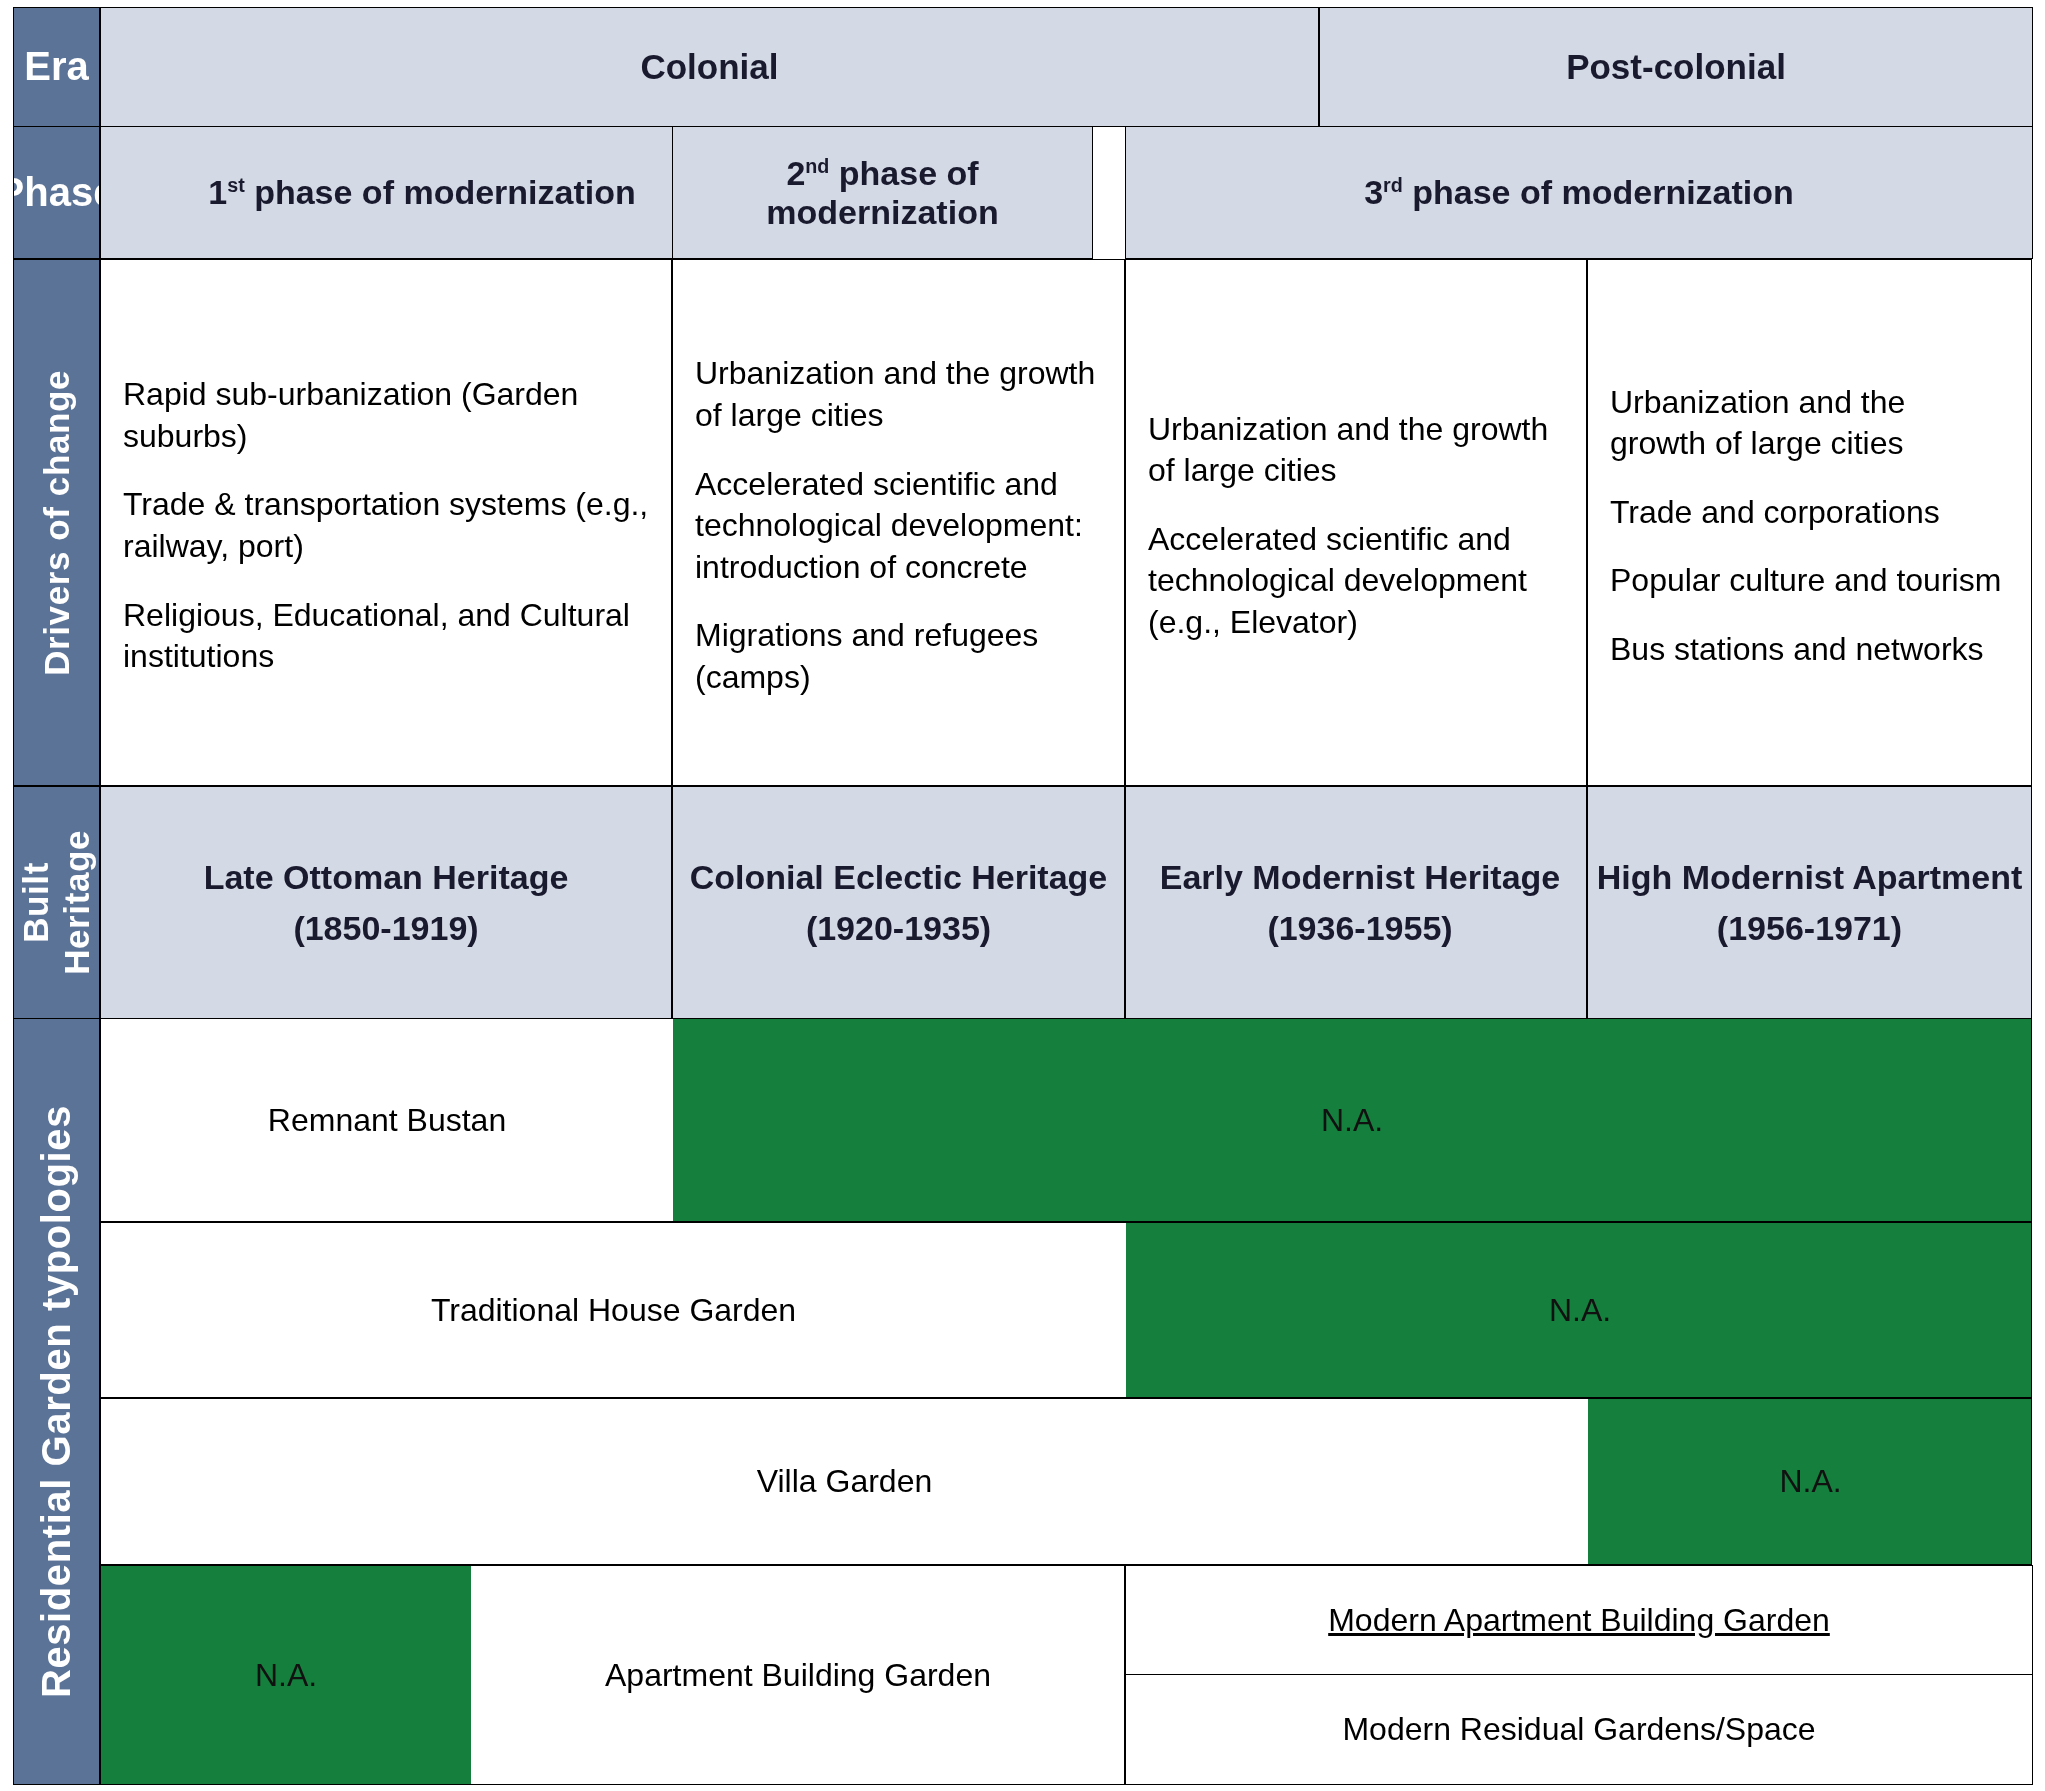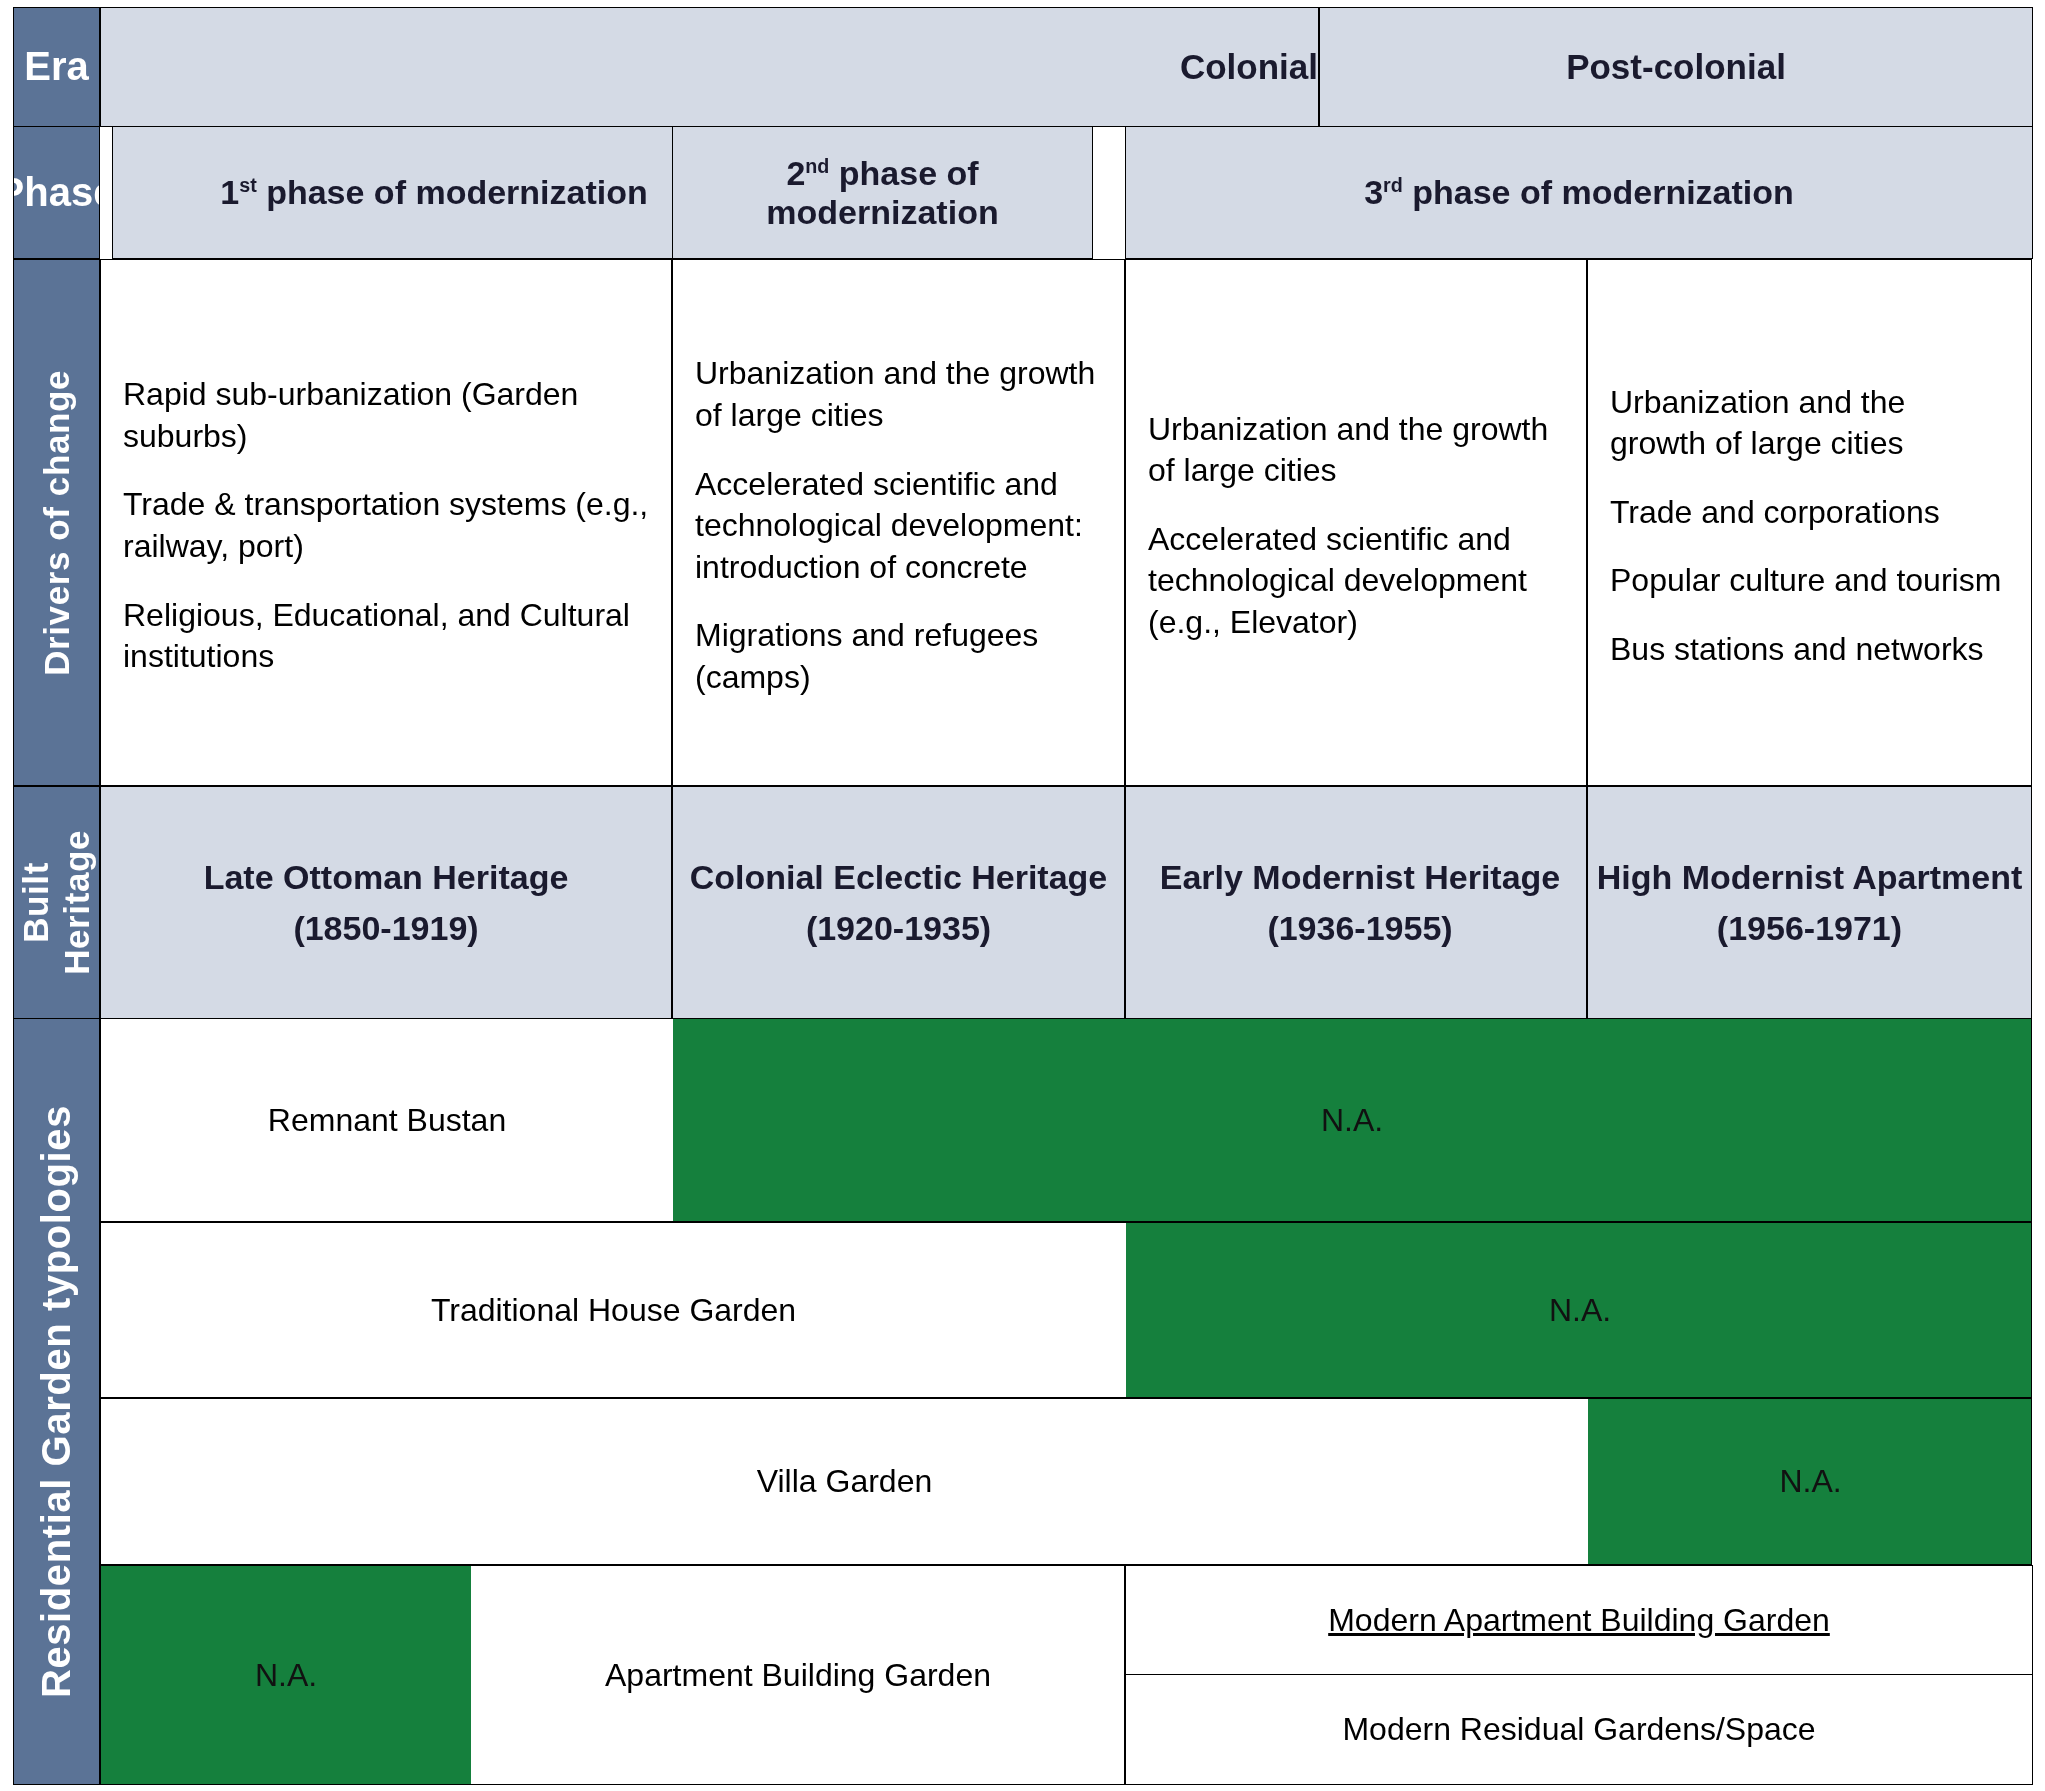--- a/index.html
+++ b/index.html
@@ -106,28 +106,28 @@
       <span>Built</span>
       <br>
       <span>Heritage</span>
     </span>
   </div>
 
   <div class="cell rowlabel" style="left:13px; top:1018px; width:87px; height:767px;">
     <span class="vert typo-label">Residential Garden typologies</span>
   </div>
 
-  <div class="cell hdr" style="left:100px; top:6.5px; width:1219px; height:120px;justify-content:flex-end;">
+  <div class="cell hdr" style="left:100px; top:6.5px; width:1219px; height:120px;">
     <span class="hdr-title">Colonial</span>
   </div>
   <div class="cell hdr" style="left:1319px; top:6.5px; width:714px; height:120px;">
     <span class="hdr-title">Post-colonial</span>
   </div>
 
-  <div class="cell hdr" style="left:100px; top:126px; width:644px; height:133px;margin-left:12px;">
+  <div class="cell hdr" style="left:100px; top:126px; width:644px; height:133px;">
     <span class="phase-title"><span>1</span><sup>st</sup><span> phase of modernization</span></span>
   </div>
   <div class="cell hdr" style="left:672px; top:126px; width:421px; height:133px;">
     <span class="phase-title"><span>2</span><sup>nd</sup><span> phase of modernization</span></span>
   </div>
   <div class="cell hdr" style="left:1125px; top:126px; width:908px; height:133px;">
     <span class="phase-title"><span>3</span><sup>rd</sup><span> phase of modernization</span></span>
   </div>
 
   <div class="cell body-cell" style="left:100px; top:259px; width:572px; height:527px;">

